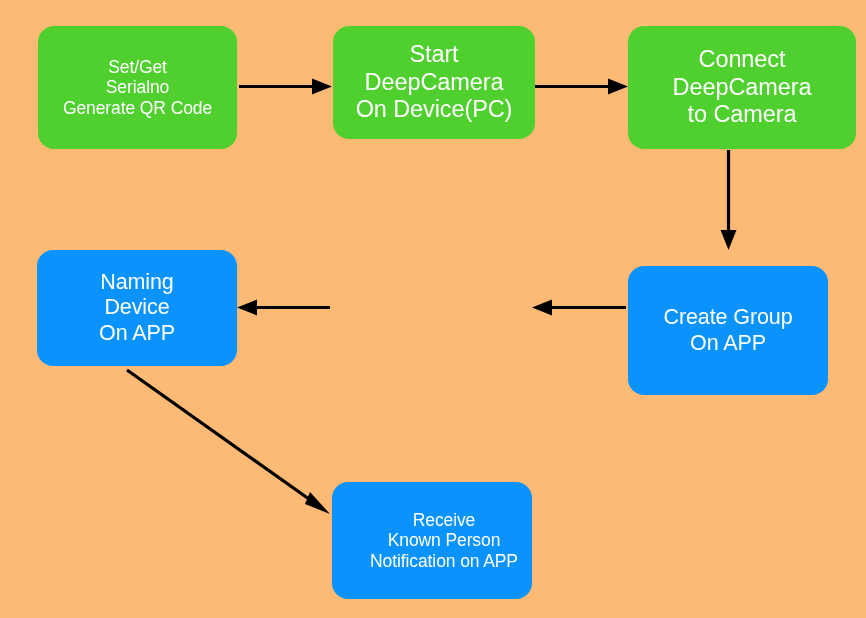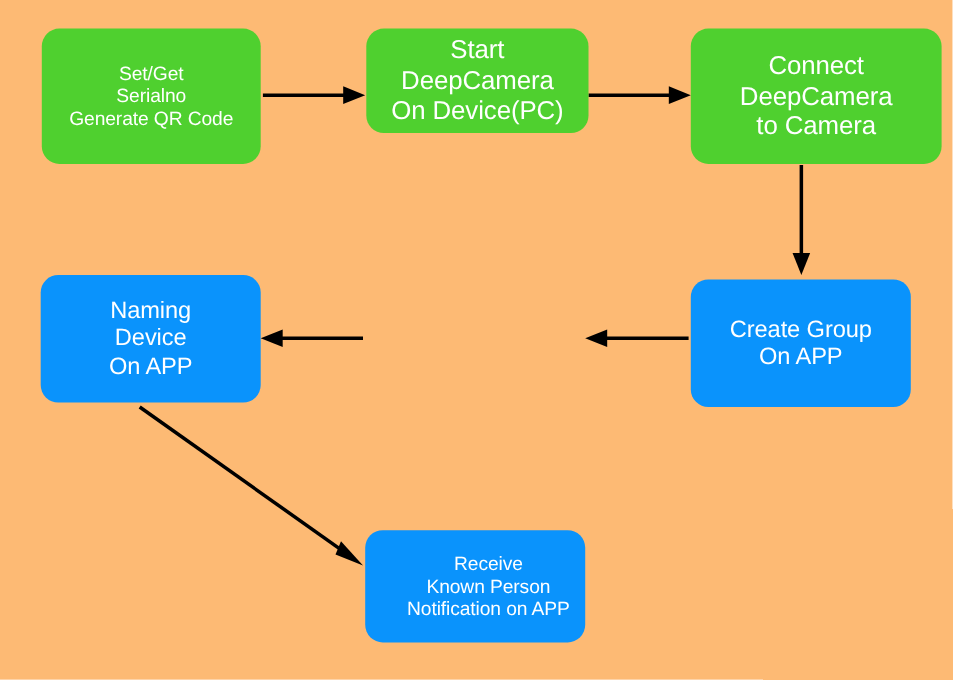--- a/index.html
+++ b/index.html
@@ -93,33 +93,33 @@
     <g>
       <line class="edge-line" x1="127" y1="370" x2="316" y2="504"></line>
       <polygon class="edge-head" points="330,514 305,504 310,492"></polygon>
     </g>
   </svg>
 
   <div class="node node-green fs-17" style="left:38px; top:26px; width:199px; height:123px;">Set/Get
 Serialno
 Generate QR Code</div>
 
-  <div class="node node-green fs-23" style="left:333px; top:26px; width:202px; height:95px;">Start
+  <div class="node node-green fs-23" style="left:333px; top:26px; width:202px; height:113px;">Start
 DeepCamera
 On Device(PC)</div>
 
   <div class="node node-green fs-23" style="left:628px; top:26px; width:228px; height:123px;">Connect
 DeepCamera
 to Camera</div>
 
-  <div class="node node-blue fs-21" style="left:628px; top:254px; width:200px; height:116px;">Create Group
+  <div class="node node-blue fs-21" style="left:628px; top:266px; width:200px; height:129px;">Create Group
 On APP</div>
 
 
   <div class="node node-blue fs-21" style="left:37px; top:250px; width:200px; height:116px;">Naming
 Device
 On APP</div>
 
-  <div class="node node-blue fs-17" style="left:332px; top:482px; width:200px; height:102px;padding-left:24px;">Receive
+  <div class="node node-blue fs-17" style="left:332px; top:482px; width:200px; height:117px;padding-left:24px;">Receive
 Known Person
 Notification on APP</div>
 
 </div>
 
 </body></html>

